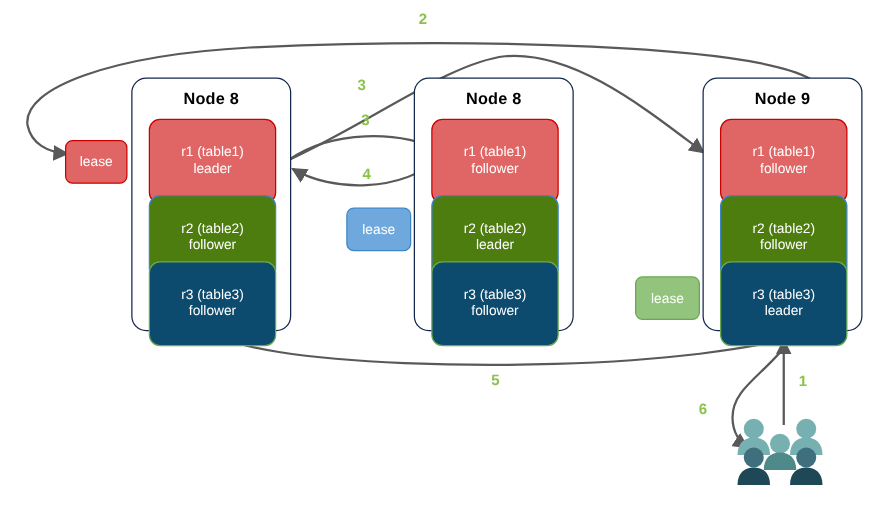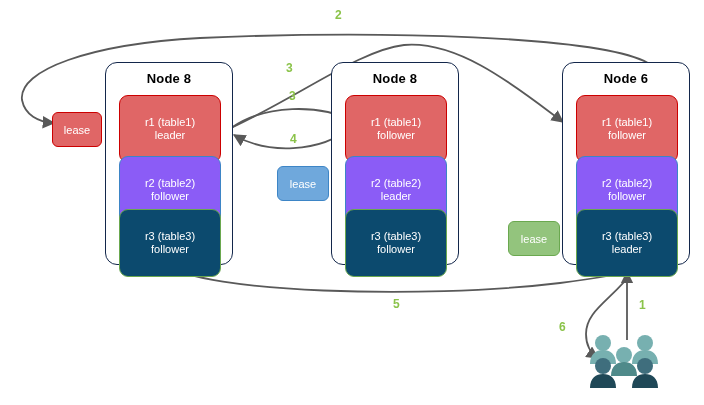--- a/index.html
+++ b/index.html
@@ -55,21 +55,21 @@
     font-size: 11px;
     line-height: 13.5px;
     display: flex;
     flex-direction: column;
     align-items: center;
     justify-content: center;
     text-align: right;
   }
   .replica .l1, .replica .l2 { display:block; }
   .rep-red   { background: #e06666; border-color: #cc0000; }
-  .rep-blue  { background: #8b5cf6; border-color: #3d85c6; }
+  .rep-blue  { background: #4d7c0f; border-color: #3d85c6; }
   .rep-green { background: #0c4a6e; border-color: #6aa84f; }
 
   .lease {
     position: absolute;
     box-sizing: border-box;
     height: 35px;
     border-radius: 6px;
     border-width: 1.6px;
     border-style: solid;
     color: #ffffff;
@@ -147,21 +147,21 @@
       <span class="l1">r2 (table2)</span>
       <span class="l2">leader</span>
     </div>
     <div class="replica rep-green" style="top:146px;">
       <span class="l1">r3 (table3)</span>
       <span class="l2">follower</span>
     </div>
   </div>
 
   <div class="node-box" style="left:562px; top:62px; width:128px; height:203px;">
-    <div class="node-title">Node 6</div>
+    <div class="node-title">Node 9</div>
     <div class="replica rep-red" style="top:32px;">
       <span class="l1">r1 (table1)</span>
       <span class="l2">follower</span>
     </div>
     <div class="replica rep-blue" style="top:93px;">
       <span class="l1">r2 (table2)</span>
       <span class="l2">follower</span>
     </div>
     <div class="replica rep-green" style="top:146px;">
       <span class="l1">r3 (table3)</span>

